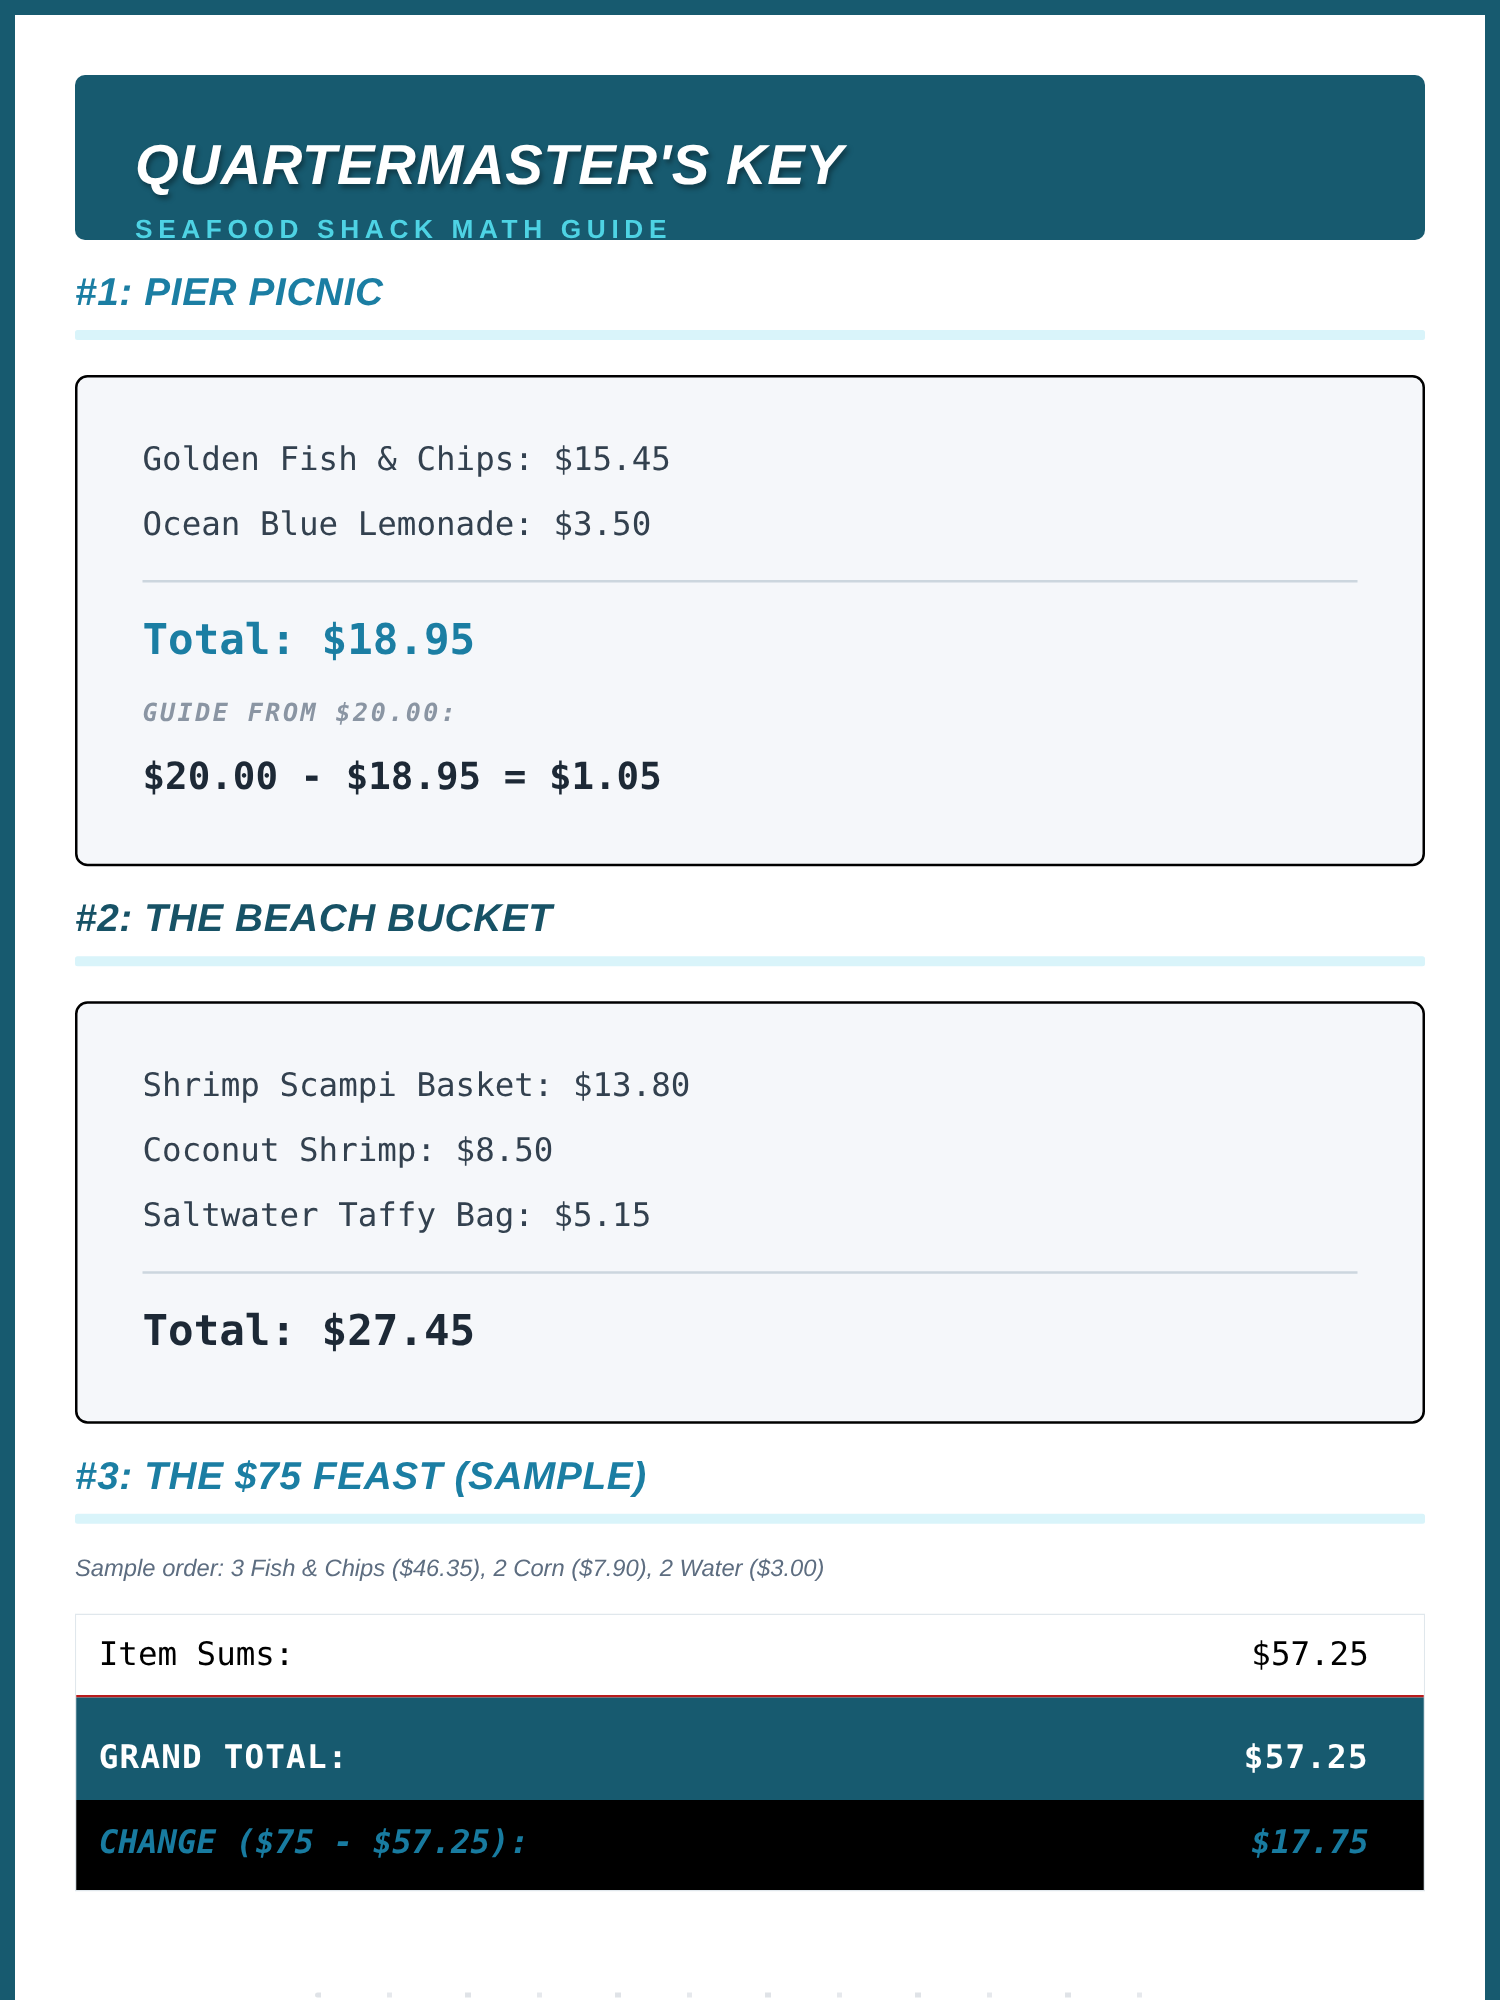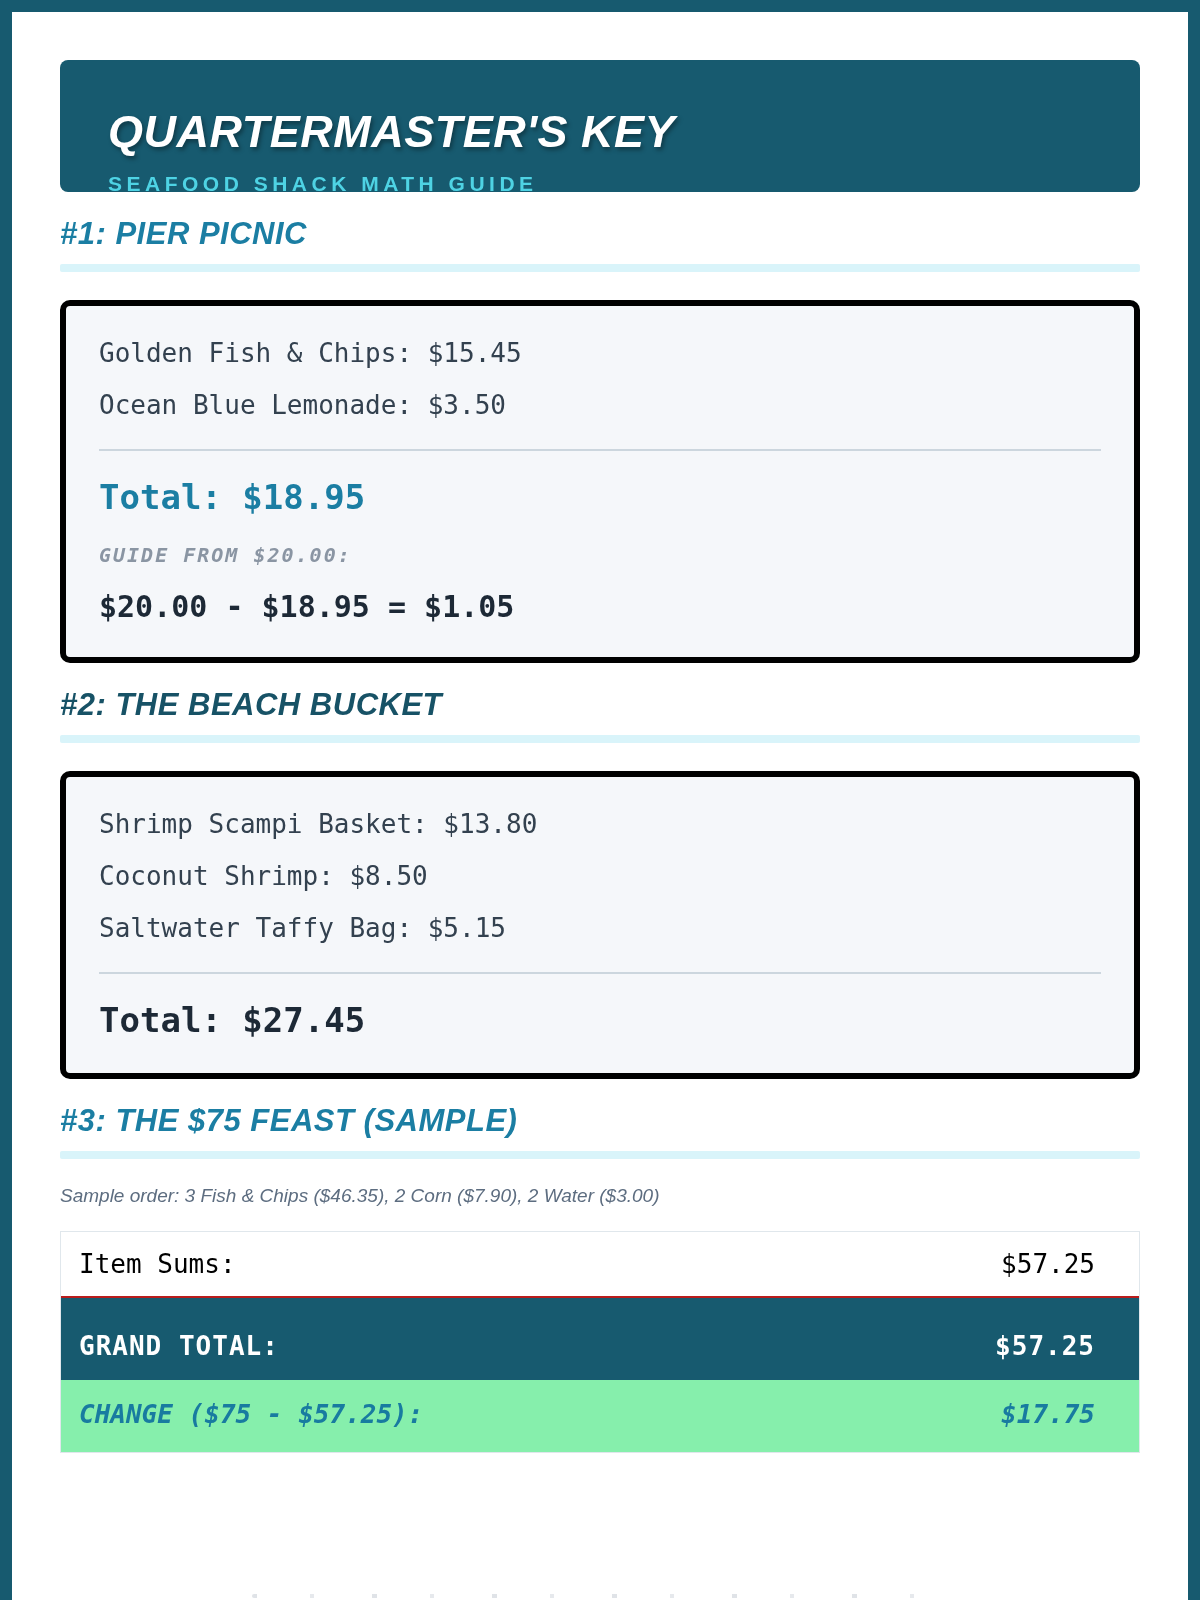--- a/index.html
+++ b/index.html
@@ -55,23 +55,23 @@
     height: 8px;
     background: #d9f4fa;
     margin-top: 12px;
     border-radius: 2px;
   }
 
   
   .work-box {
     margin-top: 28px;
     background: #f5f7fa;
-    border: 6px solid #000000;
+    border: 2px solid #000000;
     border-radius: 10px;
-    padding: 33px;
+    padding: 52px;
     font-family: "DejaVu Sans Mono", monospace;
   }
   .line-item {
     font-size: 26px;
     color: #33414f;
     margin-bottom: 24px;
     line-height: 28px;
   }
   .line-item:last-of-type { margin-bottom: 0; }
   .box-divider {
@@ -129,21 +129,21 @@
   }
   .row-grand {
     background: #175a6f;
     color: #ffffff;
     font-weight: bold;
     letter-spacing: 1px;
     padding-top: 33px;
     padding-bottom: 19px;
   }
   .row-change {
-    background: #86efac;
+    background: #000000;
     color: #187ba0;
     font-weight: bold;
     font-style: italic;
     padding-top: 19px;
     padding-bottom: 23px;
   }
 
   
   .footer-remnant {
     position: absolute;

